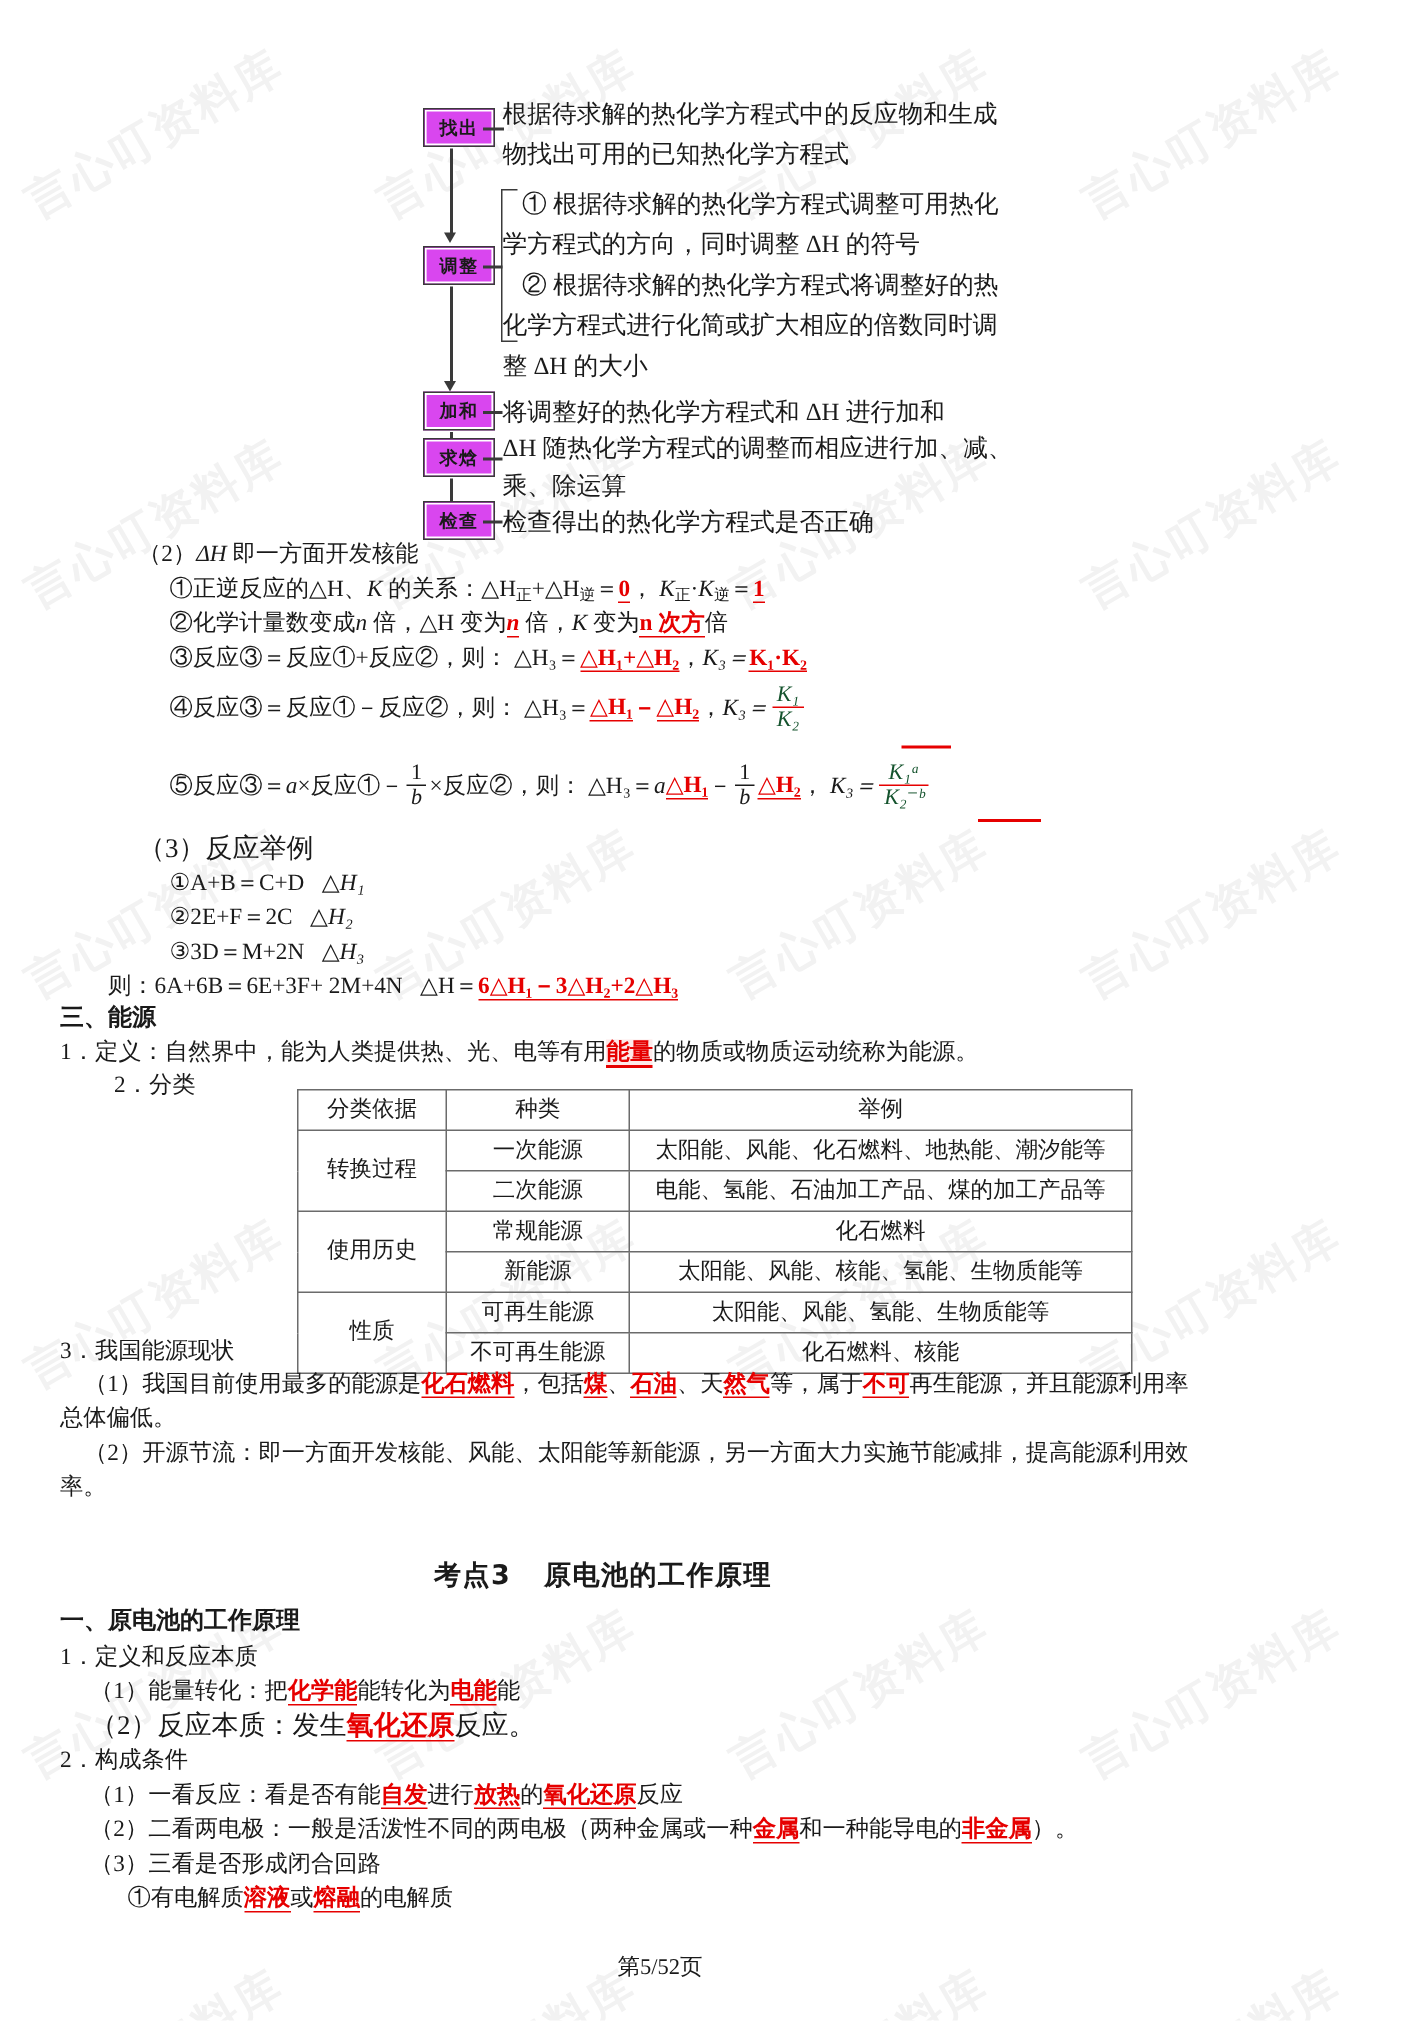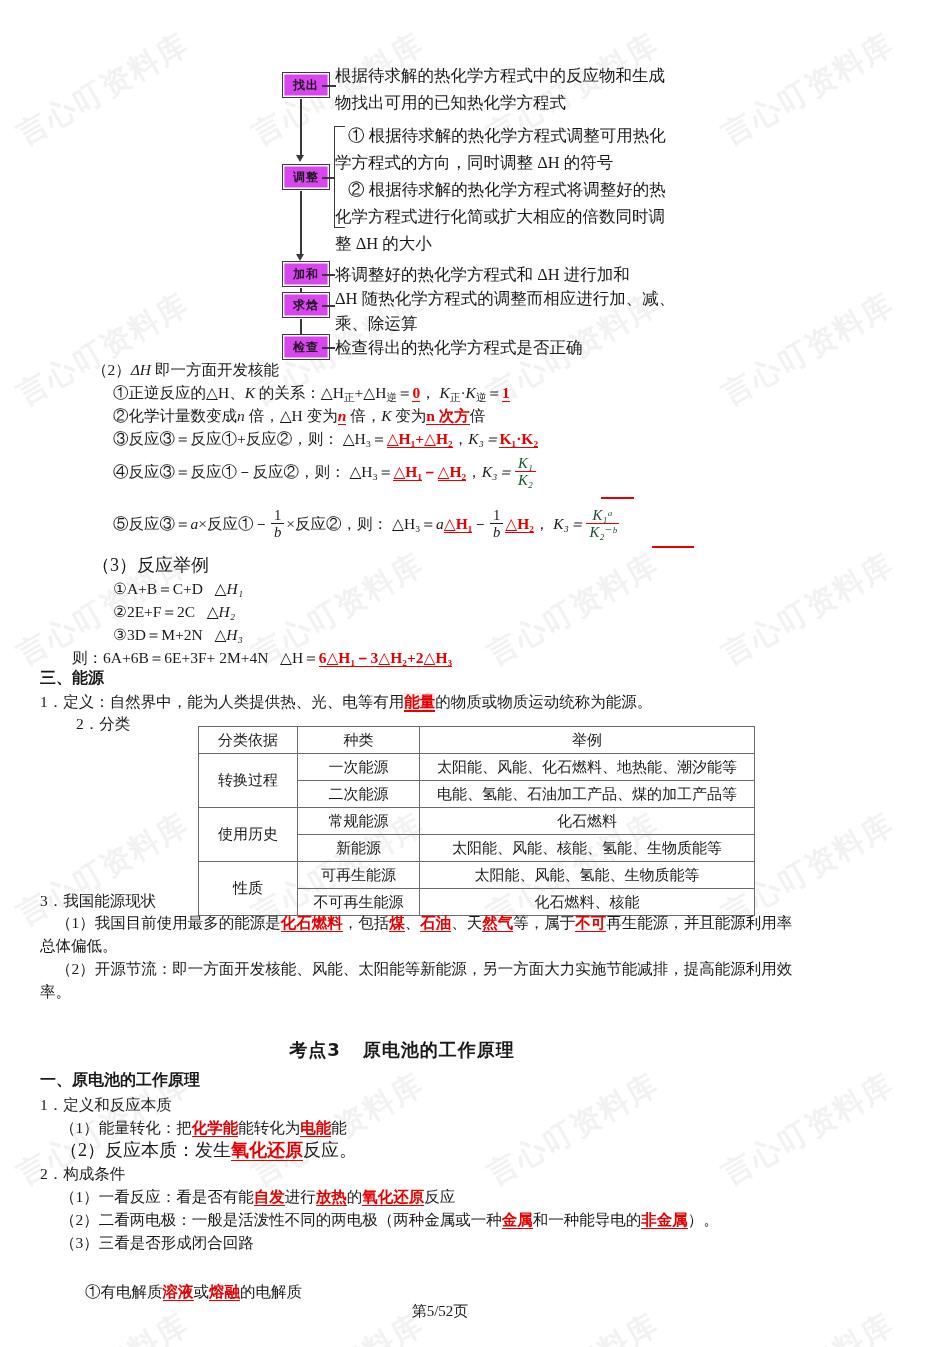--- a/index.html
+++ b/index.html
@@ -280,19 +280,19 @@
   <div class="para" style="position:absolute;left:60px;top:1185px;font-size:15.5px;white-space:nowrap;">
     <span>（1）一看反应：看是否有能</span><span class="redu">自发</span><span>进行</span><span class="redu">放热</span><span>的</span><span class="redu">氧化还原</span><span>反应</span>
   </div>
 
   <div class="para" style="position:absolute;left:60px;top:1208px;font-size:15.5px;white-space:nowrap;">
     <span>（2）二看两电极：一般是活泼性不同的两电极（两种金属或一种</span><span class="redu">金属</span><span>和一种能导电的</span><span class="redu">非金属</span><span>）。</span>
   </div>
 
   <div class="para" style="position:absolute;left:60px;top:1231px;font-size:15.5px;">（3）三看是否形成闭合回路</div>
 
-  <div class="para" style="position:absolute;left:85px;top:1254px;font-size:15.5px;white-space:nowrap;margin-top:26px;">
+  <div class="para" style="position:absolute;left:85px;top:1254px;font-size:15.5px;white-space:nowrap;">
     <span>①有电解质</span><span class="redu">溶液</span><span>或</span><span class="redu">熔融</span><span>的电解质</span>
   </div>
 
   <div class="footer" style="top:1302px;">第5/52页</div>
 
 </div>
 
 </body></html>

